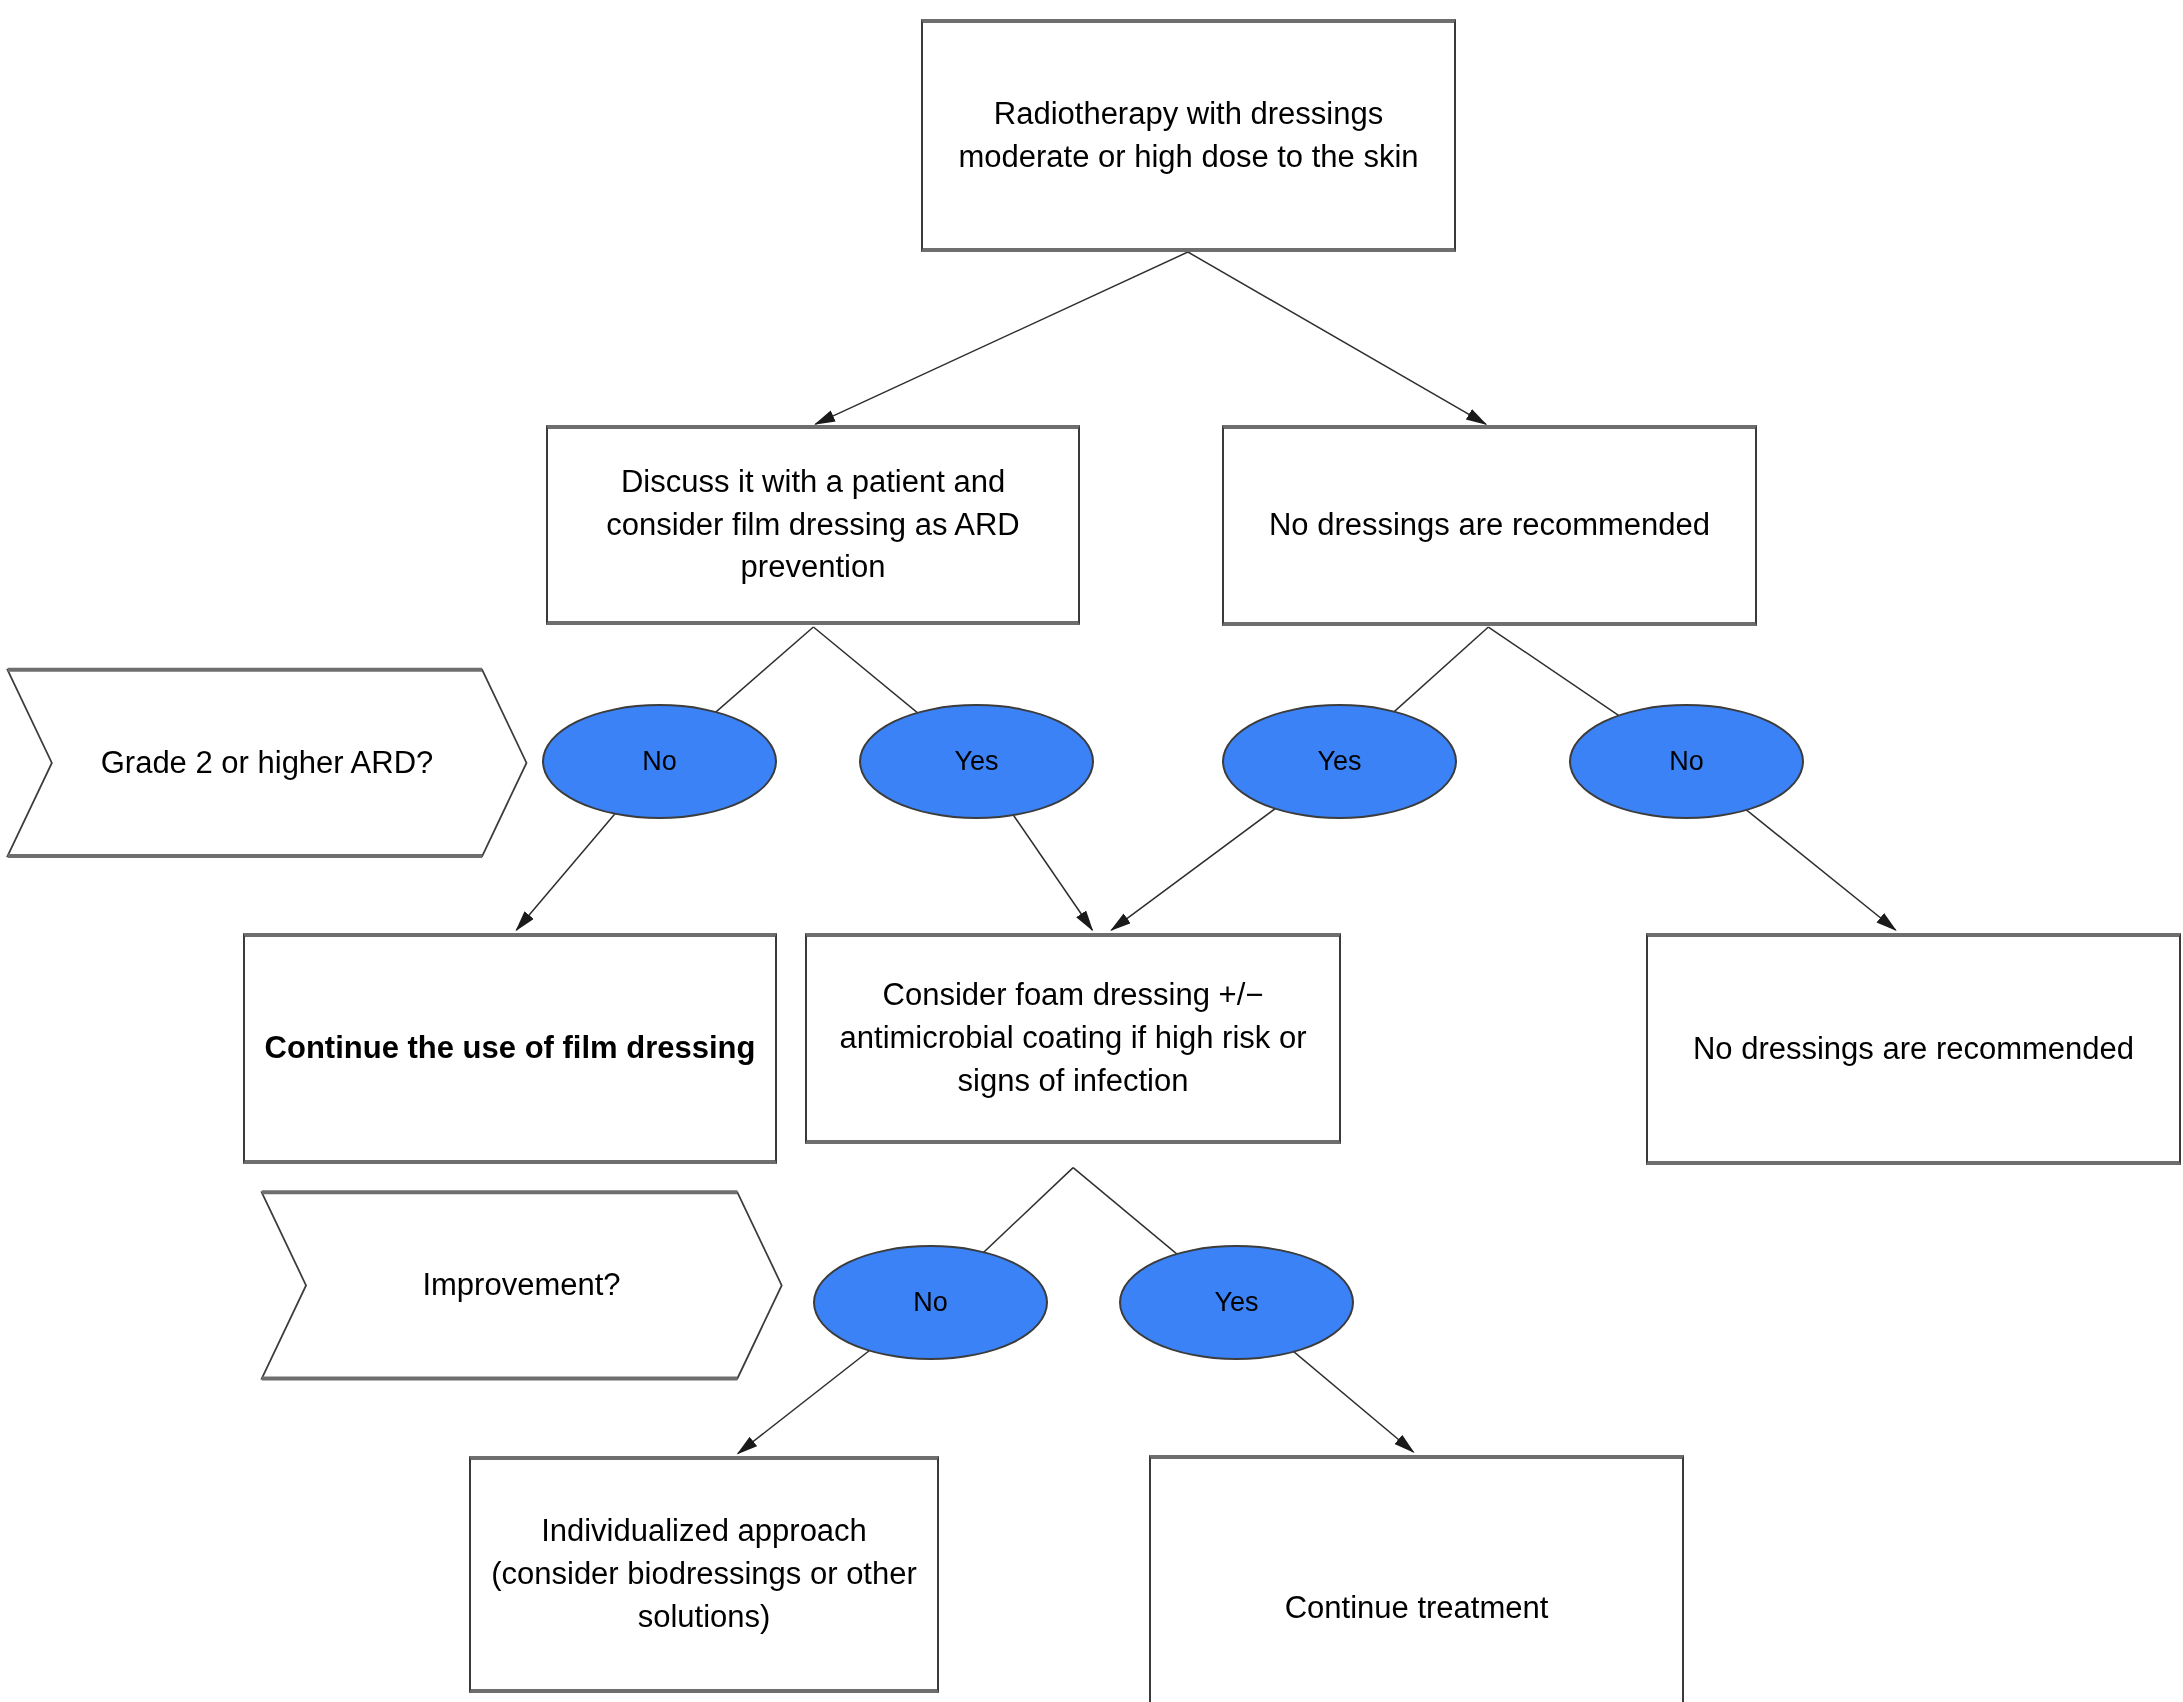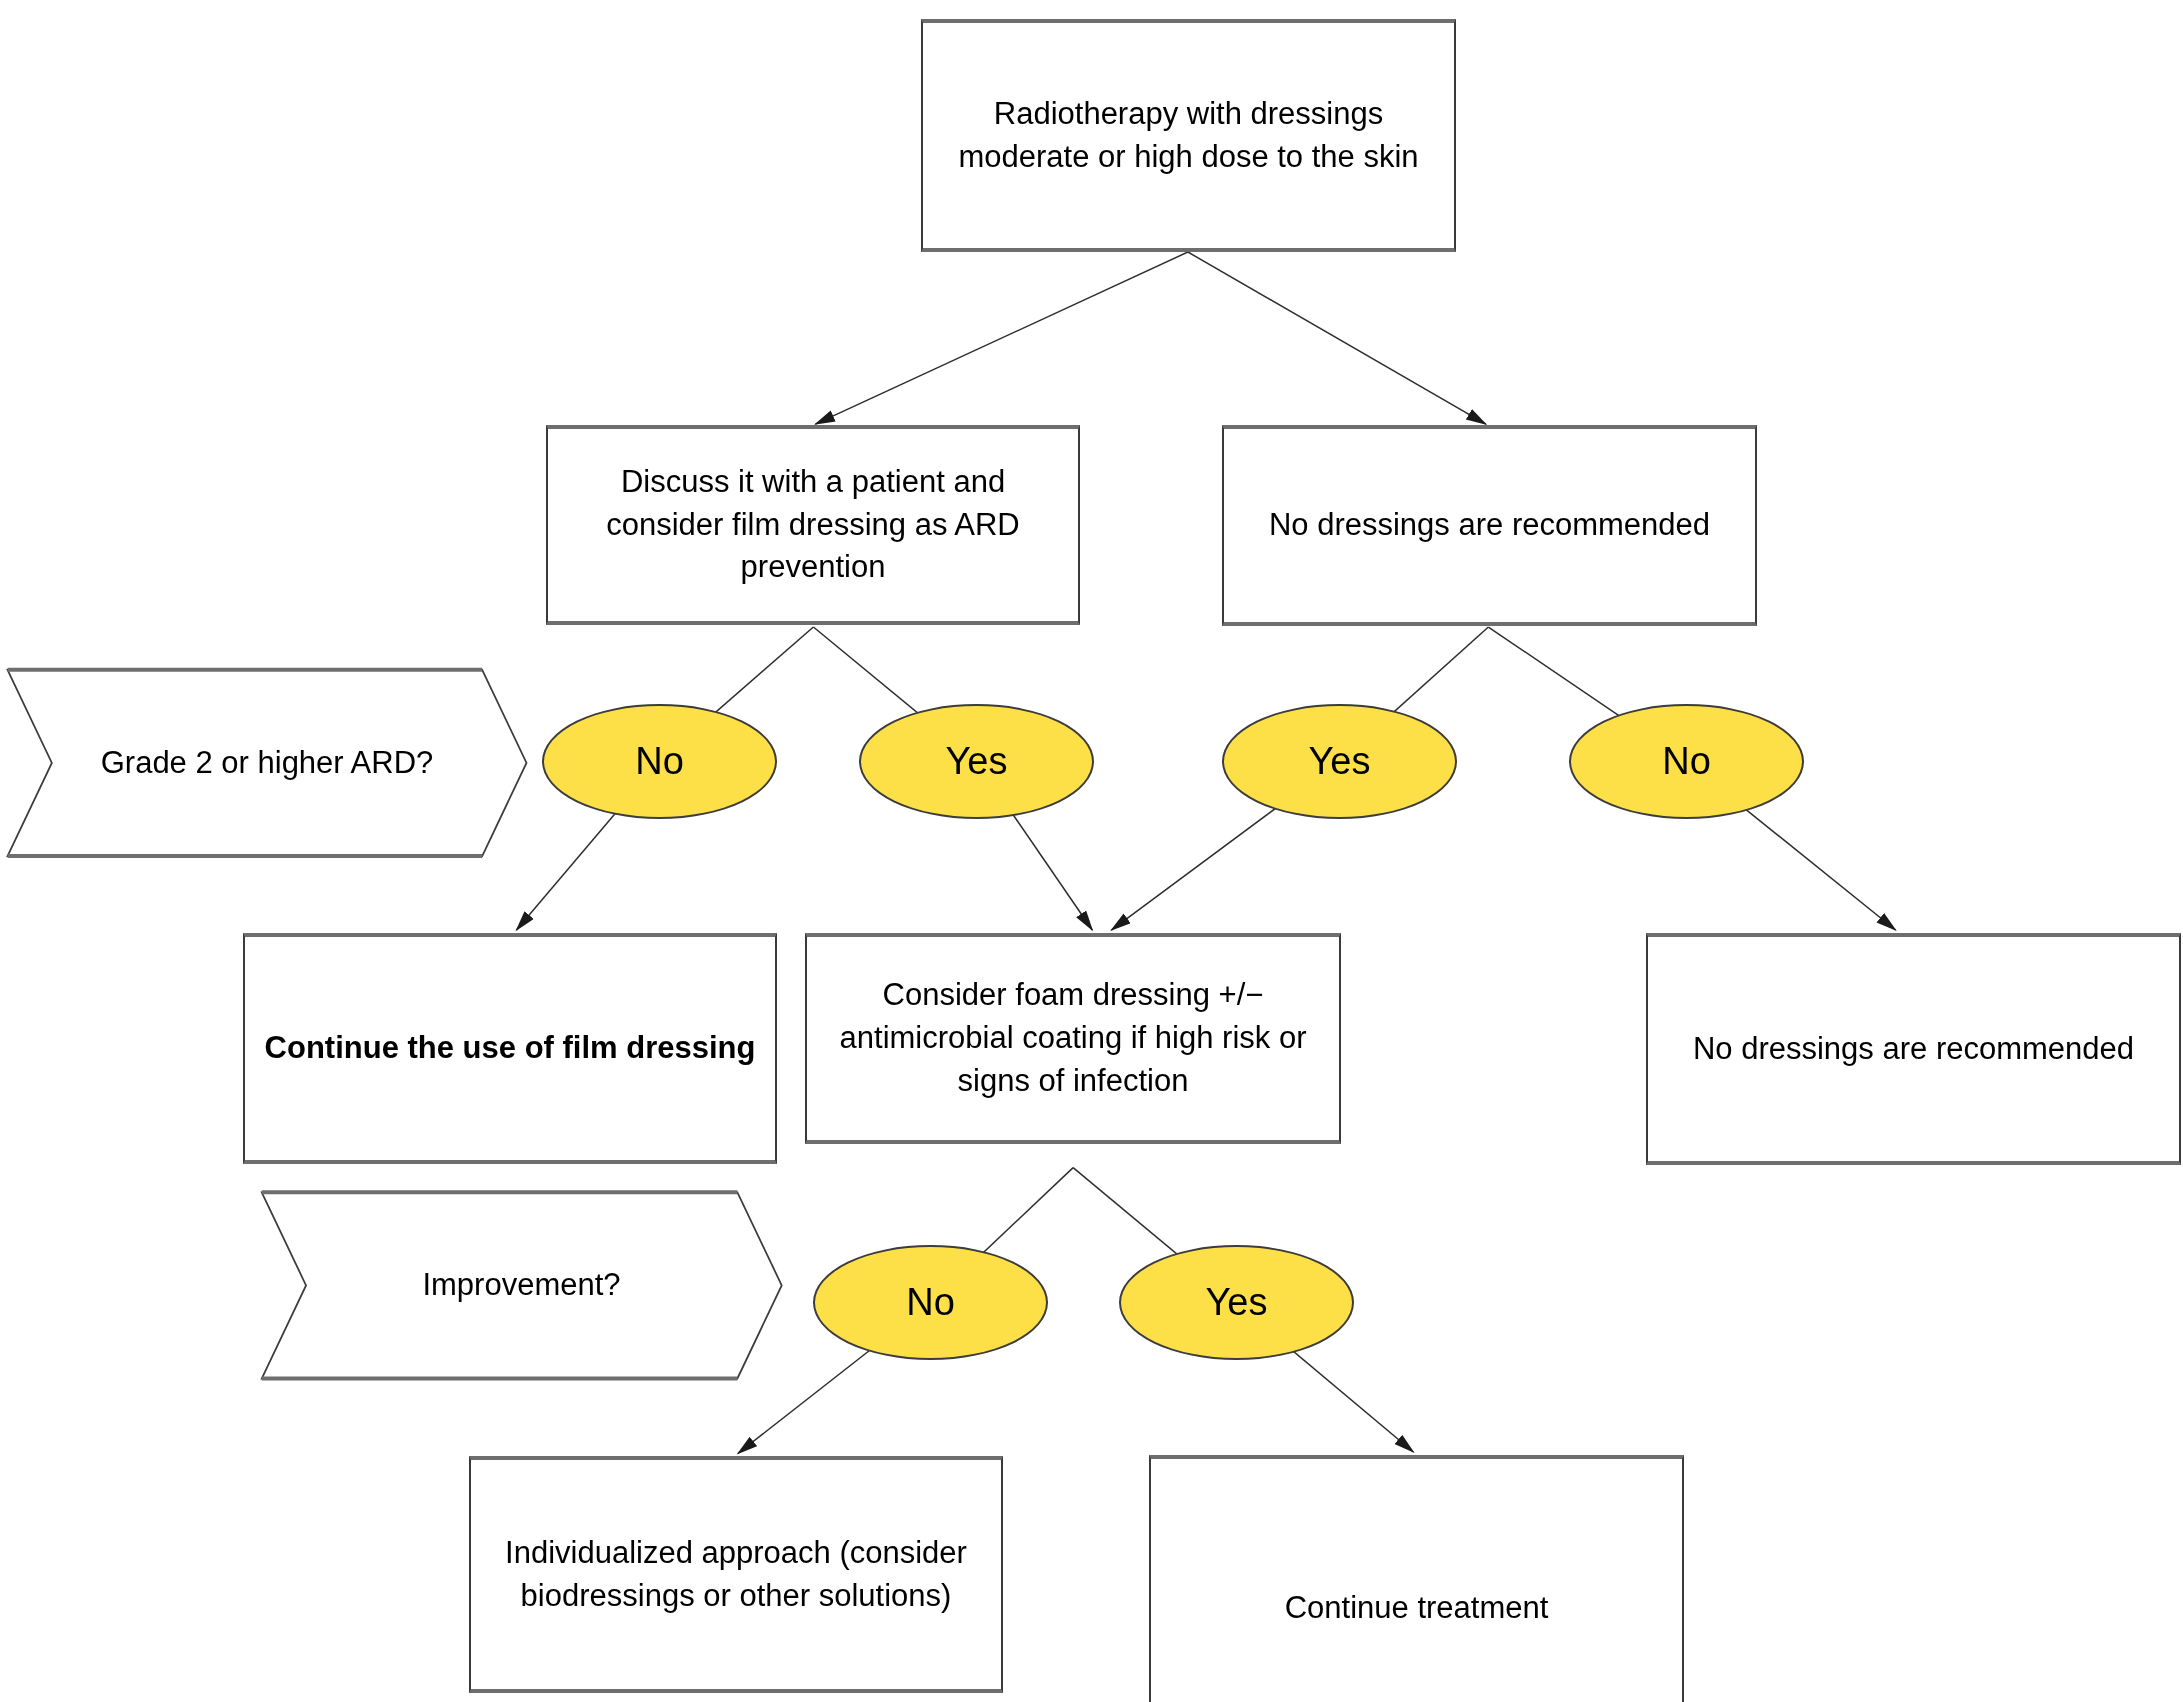--- a/index.html
+++ b/index.html
@@ -34,29 +34,29 @@
     align-items: center;
     justify-content: center;
     text-align: center;
     padding: 0 10px;
     font-size: 31px;
     line-height: 1.38;
   }
   .oval {
     position: absolute;
     z-index: 2;
-    background: #fde047;
+    background: #3b82f6;
     border: 2px solid #3c3c3c;
     border-radius: 50%;
     box-sizing: border-box;
     display: flex;
     align-items: center;
     justify-content: center;
     text-align: center;
-    font-size: 38px;
+    font-size: 27px;
   }
   .banner-label {
     position: absolute;
     z-index: 2;
     display: flex;
     align-items: center;
     justify-content: center;
     text-align: center;
     font-size: 31px;
     background: transparent;
@@ -134,21 +134,21 @@
   </div>
 
   <div class="box" style="left:805px; top:933px; width:536px; height:211px;">
     <span>Consider foam dressing +/− antimicrobial coating if high risk or signs of infection</span>
   </div>
 
   <div class="box" style="left:1646px; top:933px; width:535px; height:232px;">
     <span>No dressings are recommended</span>
   </div>
 
-  <div class="box" style="left:469px; top:1456px; width:534px; height:237px;">
+  <div class="box" style="left:469px; top:1456px; width:470px; height:237px;">
     <span>Individualized approach (consider biodressings or other solutions)</span>
   </div>
 
   <div class="box" style="left:1149px; top:1455px; width:535px; height:307px;">
     <span>Continue treatment</span>
   </div>
 
   <div class="oval" style="left:542px; top:704px; width:235px; height:115px;">
     <span>No</span>
   </div>

